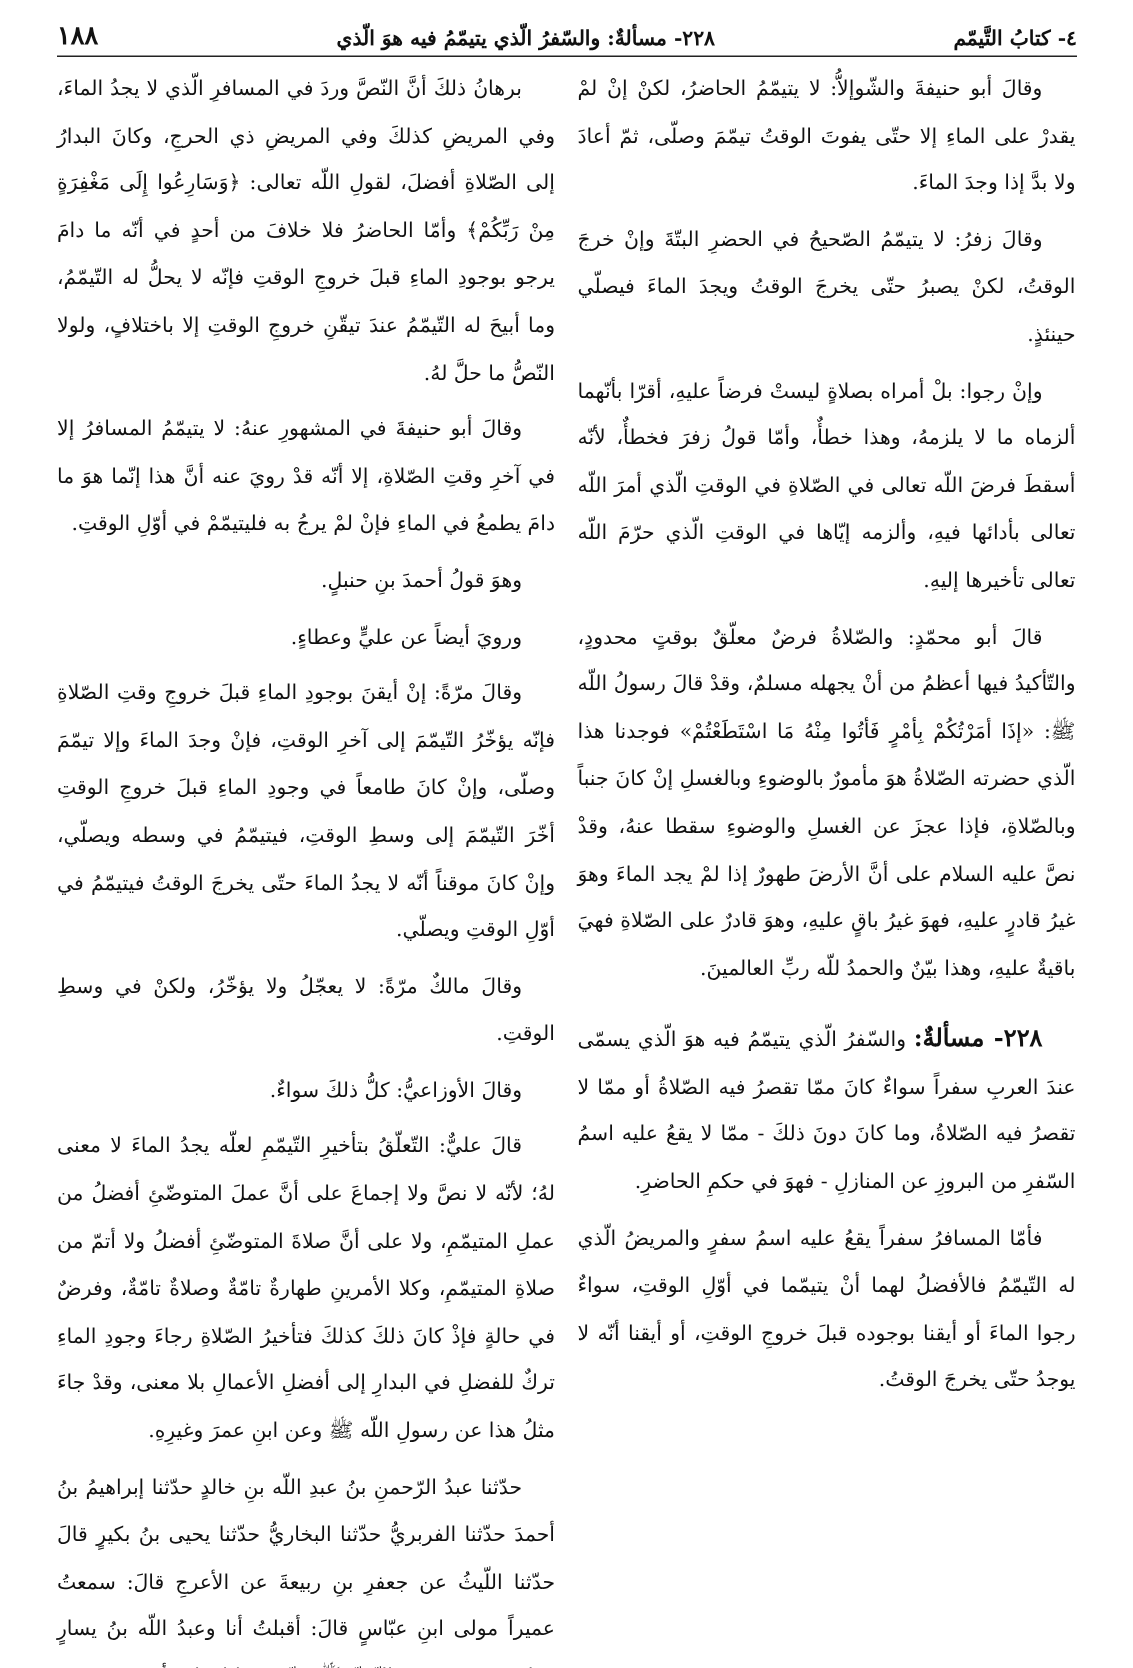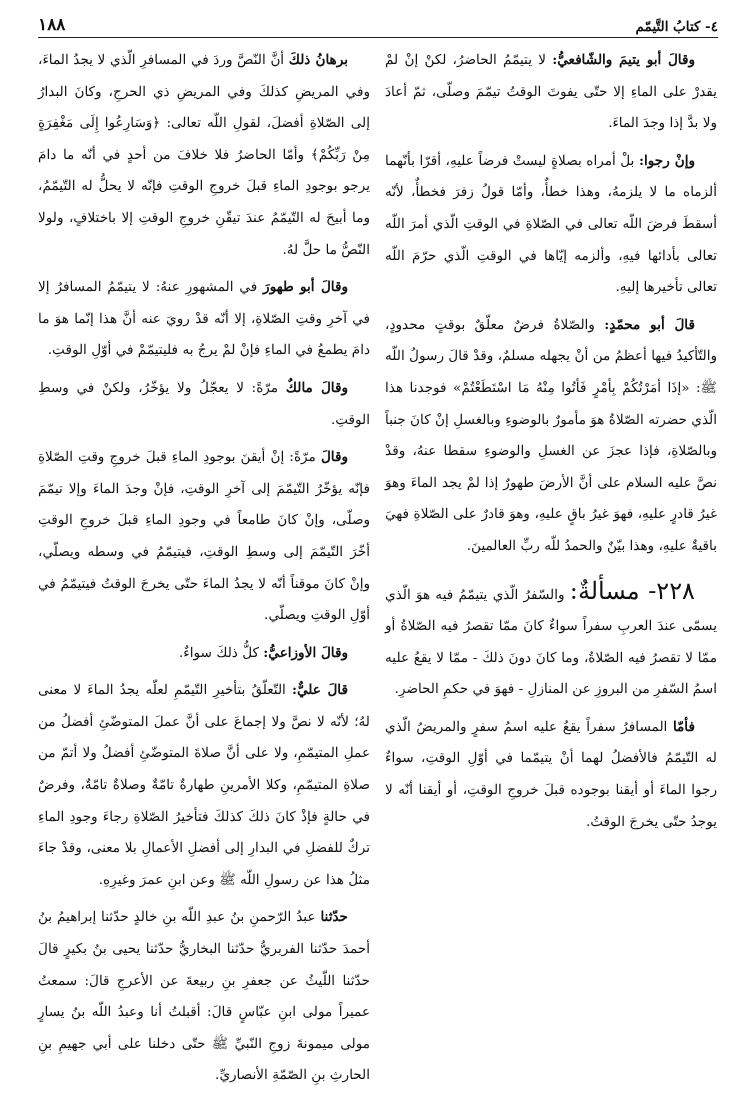--- a/index.html
+++ b/index.html
@@ -17,42 +17,46 @@
   .header .page-num { font-size: 17px; direction: ltr; margin-top: 36px; }
   .col {
     position: absolute; top: 44px; width: 332px;
     font-size: 13.6px; line-height: 31.6px; text-align: justify; direction: rtl;
   }
   .col.right { right: 38px; }
   .col.left { left: 38px; }
   .col p { margin: 0 0 6px 0; }
   .col p.indent { text-indent: 22px; }
   .col p.wide { margin-top: 14px; }
-  b { font-weight: bold; }
-  .issue-num { font-size: 24px; font-weight: normal; }
+  b { font-weight: normal; }
+  .issue-num { font-size: 16px; font-weight: bold; }
 </style>
 </head>
 <body>
 
 <div class="header">
   <span>٤- كتابُ التَّيمّم</span>
+  <span>٢٢٨- مسألةٌ: والسّفرُ الّذي يتيمّمُ فيه هوَ الّذي</span>
   <span class="page-num">١٨٨</span>
 </div>
 
 <div class="col right">
-  <p class="indent"><b>وقالَ أبو يتيمَ والشّافعيُّ:</b><span> لا يتيمّمُ الحاضرُ، لكنْ إنْ لمْ يقدرْ على الماءِ إلا حتّى يفوتَ الوقتُ تيمّمَ وصلّى، ثمّ أعادَ ولا بدَّ إذا وجدَ الماءَ.</span></p>
+  <p class="indent"><b>وقالَ أبو حنيفةَ والشّوإلاُّ:</b><span> لا يتيمّمُ الحاضرُ، لكنْ إنْ لمْ يقدرْ على الماءِ إلا حتّى يفوتَ الوقتُ تيمّمَ وصلّى، ثمّ أعادَ ولا بدَّ إذا وجدَ الماءَ.</span></p>
+  <p class="indent"><b>وقالَ زفرُ:</b><span> لا يتيمّمُ الصّحيحُ في الحضرِ البتّةَ وإنْ خرجَ الوقتُ، لكنْ يصبرُ حتّى يخرجَ الوقتُ ويجدَ الماءَ فيصلّي حينئذٍ.</span></p>
   <p class="indent"><b>وإنْ رجوا:</b><span> بلْ أمراه بصلاةٍ ليستْ فرضاً عليهِ، أقرّا بأنّهما ألزماه ما لا يلزمهُ، وهذا خطأٌ، وأمّا قولُ زفرَ فخطأٌ، لأنّه أسقطَ فرضَ اللّه تعالى في الصّلاةِ في الوقتِ الّذي أمرَ اللّه تعالى بأدائها فيهِ، وألزمه إيّاها في الوقتِ الّذي حرّمَ اللّه تعالى تأخيرها إليهِ.</span></p>
   <p class="indent"><b>قالَ أبو محمّدٍ:</b><span> والصّلاةُ فرضٌ معلّقٌ بوقتٍ محدودٍ، والتّأكيدُ فيها أعظمُ من أنْ يجهله مسلمٌ، وقدْ قالَ رسولُ اللّه ﷺ: «إذَا أمَرْتُكُمْ بِأمْرٍ فَأتُوا مِنْهُ مَا اسْتَطَعْتُمْ» فوجدنا هذا الّذي حضرته الصّلاةُ هوَ مأمورٌ بالوضوءِ وبالغسلِ إنْ كانَ جنباً وبالصّلاةِ، فإذا عجزَ عن الغسلِ والوضوءِ سقطا عنهُ، وقدْ نصَّ عليه السلام على أنَّ الأرضَ طهورٌ إذا لمْ يجد الماءَ وهوَ غيرُ قادرٍ عليهِ، فهوَ غيرُ باقٍ عليهِ، وهوَ قادرٌ على الصّلاةِ فهيَ باقيةٌ عليهِ، وهذا بيّنٌ والحمدُ للّه ربِّ العالمينَ.</span></p>
   <p class="indent wide"><b class="issue-num">٢٢٨- مسألةٌ:</b><span> والسّفرُ الّذي يتيمّمُ فيه هوَ الّذي يسمّى عندَ العربِ سفراً سواءٌ كانَ ممّا تقصرُ فيه الصّلاةُ أو ممّا لا تقصرُ فيه الصّلاةُ، وما كانَ دونَ ذلكَ - ممّا لا يقعُ عليه اسمُ السّفرِ من البروزِ عن المنازلِ - فهوَ في حكمِ الحاضرِ.</span></p>
   <p class="indent"><b>فأمّا</b><span> المسافرُ سفراً يقعُ عليه اسمُ سفرٍ والمريضُ الّذي له التّيمّمُ فالأفضلُ لهما أنْ يتيمّما في أوّلِ الوقتِ، سواءٌ رجوا الماءَ أو أيقنا بوجوده قبلَ خروجِ الوقتِ، أو أيقنا أنّه لا يوجدُ حتّى يخرجَ الوقتُ.</span></p>
 
 </div>
 
 <div class="col left">
   <p class="indent"><b>برهانُ ذلكَ</b><span> أنَّ النّصَّ وردَ في المسافرِ الّذي لا يجدُ الماءَ، وفي المريضِ كذلكَ وفي المريضِ ذي الحرجِ، وكانَ البدارُ إلى الصّلاةِ أفضلَ، لقولِ اللّه تعالى: ﴿وَسَارِعُوا إِلَى مَغْفِرَةٍ مِنْ رَبِّكُمْ﴾ وأمّا الحاضرُ فلا خلافَ من أحدٍ في أنّه ما دامَ يرجو بوجودِ الماءِ قبلَ خروجِ الوقتِ فإنّه لا يحلُّ له التّيمّمُ، وما أبيحَ له التّيمّمُ عندَ تيقّنِ خروجِ الوقتِ إلا باختلافٍ، ولولا النّصُّ ما حلَّ لهُ.</span></p>
-  <p class="indent"><b>وقالَ أبو طهورَ</b><span> في المشهورِ عنهُ: لا يتيمّمُ المسافرُ إلا في آخرِ وقتِ الصّلاةِ، إلا أنّه قدْ رويَ عنه أنَّ هذا إنّما هوَ ما دامَ يطمعُ في الماءِ فإنْ لمْ يرجُ به فليتيمّمْ في أوّلِ الوقتِ.</span></p>
+  <p class="indent"><b>وقالَ أبو حنيفةَ</b><span> في المشهورِ عنهُ: لا يتيمّمُ المسافرُ إلا في آخرِ وقتِ الصّلاةِ، إلا أنّه قدْ رويَ عنه أنَّ هذا إنّما هوَ ما دامَ يطمعُ في الماءِ فإنْ لمْ يرجُ به فليتيمّمْ في أوّلِ الوقتِ.</span></p>
+  <p class="indent"><b>وهوَ قولُ أحمدَ بنِ حنبلٍ.</b></p>
+  <p class="indent"><b>ورويَ</b><span> أيضاً عن عليٍّ وعطاءٍ.</span></p>
+  <p class="indent"><b>وقالَ</b><span> مرّةً: إنْ أيقنَ بوجودِ الماءِ قبلَ خروجِ وقتِ الصّلاةِ فإنّه يؤخّرُ التّيمّمَ إلى آخرِ الوقتِ، فإنْ وجدَ الماءَ وإلا تيمّمَ وصلّى، وإنْ كانَ طامعاً في وجودِ الماءِ قبلَ خروجِ الوقتِ أخّرَ التّيمّمَ إلى وسطِ الوقتِ، فيتيمّمُ في وسطه ويصلّي، وإنْ كانَ موقناً أنّه لا يجدُ الماءَ حتّى يخرجَ الوقتُ فيتيمّمُ في أوّلِ الوقتِ ويصلّي.</span></p>
   <p class="indent"><b>وقالَ مالكٌ</b><span> مرّةً: لا يعجّلُ ولا يؤخّرُ، ولكنْ في وسطِ الوقتِ.</span></p>
-  <p class="indent"><b>وقالَ</b><span> مرّةً: إنْ أيقنَ بوجودِ الماءِ قبلَ خروجِ وقتِ الصّلاةِ فإنّه يؤخّرُ التّيمّمَ إلى آخرِ الوقتِ، فإنْ وجدَ الماءَ وإلا تيمّمَ وصلّى، وإنْ كانَ طامعاً في وجودِ الماءِ قبلَ خروجِ الوقتِ أخّرَ التّيمّمَ إلى وسطِ الوقتِ، فيتيمّمُ في وسطه ويصلّي، وإنْ كانَ موقناً أنّه لا يجدُ الماءَ حتّى يخرجَ الوقتُ فيتيمّمُ في أوّلِ الوقتِ ويصلّي.</span></p>
   <p class="indent"><b>وقالَ الأوزاعيُّ:</b><span> كلُّ ذلكَ سواءٌ.</span></p>
   <p class="indent"><b>قالَ عليٌّ:</b><span> التّعلّقُ بتأخيرِ التّيمّمِ لعلّه يجدُ الماءَ لا معنى لهُ؛ لأنّه لا نصَّ ولا إجماعَ على أنَّ عملَ المتوضّئِ أفضلُ من عملِ المتيمّمِ، ولا على أنَّ صلاةَ المتوضّئِ أفضلُ ولا أتمّ من صلاةِ المتيمّمِ، وكلا الأمرينِ طهارةٌ تامّةٌ وصلاةٌ تامّةٌ، وفرضٌ في حالةٍ فإذْ كانَ ذلكَ كذلكَ فتأخيرُ الصّلاةِ رجاءَ وجودِ الماءِ تركٌ للفضلِ في البدارِ إلى أفضلِ الأعمالِ بلا معنى، وقدْ جاءَ مثلُ هذا عن رسولِ اللّه ﷺ وعن ابنِ عمرَ وغيرِهِ.</span></p>
   <p class="indent"><b>حدّثنا</b><span> عبدُ الرّحمنِ بنُ عبدِ اللّه بنِ خالدٍ حدّثنا إبراهيمُ بنُ أحمدَ حدّثنا الفربريُّ حدّثنا البخاريُّ حدّثنا يحيى بنُ بكيرٍ قالَ حدّثنا اللّيثُ عن جعفرِ بنِ ربيعةَ عن الأعرجِ قالَ: سمعتُ عميراً مولى ابنِ عبّاسٍ قالَ: أقبلتُ أنا وعبدُ اللّه بنُ يسارٍ مولى ميمونةَ زوجِ النّبيِّ ﷺ حتّى دخلنا على أبي جهيمِ بنِ الحارثِ بنِ الصّمّةِ الأنصاريِّ.</span></p>
 
 </div>
 
 </body></html>

